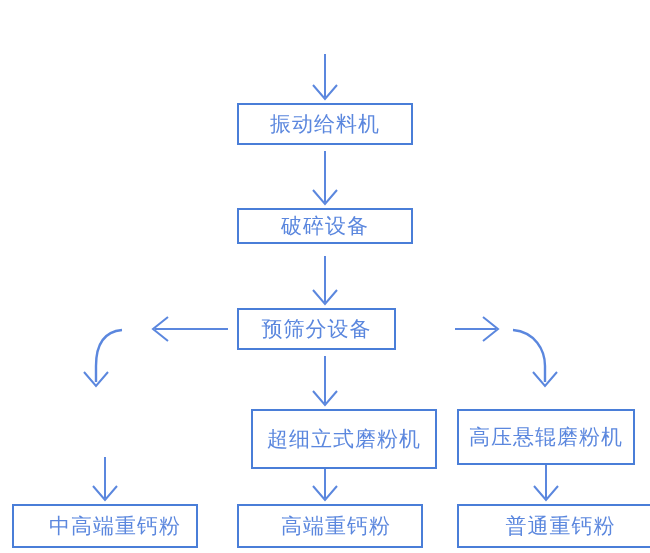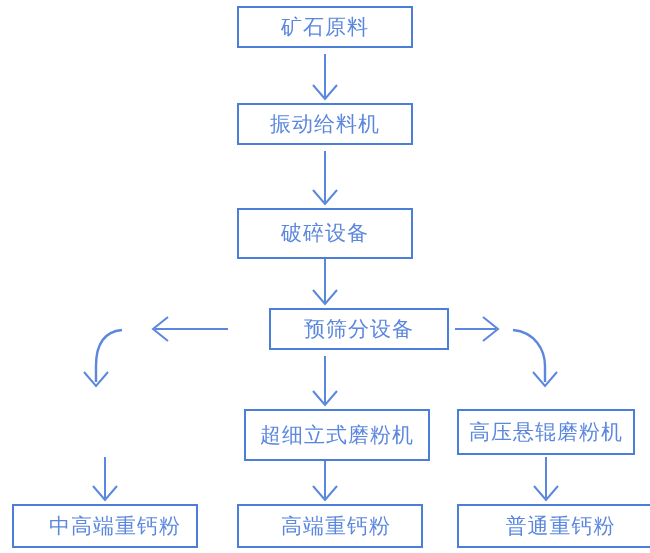--- a/index.html
+++ b/index.html
@@ -36,27 +36,27 @@
     line-height: 1;
   }
   .node-label {
     display: block;
     transform: translateY(-1px);
   }
 
   
   .n-ore      { left: 237px; top: 6px;   width: 176px; height: 42px; }
   .n-feeder   { left: 237px; top: 103px; width: 176px; height: 42px; justify-content: center; }
-  .n-crusher  { left: 237px; top: 208px; width: 176px; height: 51px; }
-  .n-screen   { left: 237px; top: 308px; width: 180px; height: 42px; margin-left: 32px; }
+  .n-crusher  { left: 237px; top: 208px; width: 176px; height: 36px; }
+  .n-screen   { left: 237px; top: 308px; width: 159px; height: 42px; }
 
   
   .n-mill-left   { left: 12px;  top: 409px; width: 186px; height: 44px; }
-  .n-mill-mid    { left: 244px; top: 409px; width: 186px; height: 52px; }
-  .n-mill-right  { left: 457px; top: 409px; width: 178px; height: 46px; }
+  .n-mill-mid    { left: 251px; top: 409px; width: 186px; height: 60px; }
+  .n-mill-right  { left: 457px; top: 409px; width: 178px; height: 56px; }
 
   
   .n-prod-left  { left: 12px;  top: 504px; width: 186px; height: 44px; padding-left: 20px; }
   .n-prod-mid   { left: 237px; top: 504px; width: 186px; height: 44px; padding-left: 12px; }
   .n-prod-right { left: 457px; top: 504px; width: 207px; height: 44px; }
 
   .edge-layer {
     position: absolute;
     left: 0;
     top: 0;
@@ -139,23 +139,20 @@
       <polyline class="edge-head" points="313,486 325,500 337,486"></polyline>
     </g>
 
     <g>
       <line class="edge-line" x1="546" y1="457" x2="546" y2="498"></line>
       <polyline class="edge-head" points="534,486 546,500 558,486"></polyline>
     </g>
 
   </svg>
 
-  <div class="node n-ore">
-    <span class="node-label">矿石原料</span>
-  </div>
 
   <div class="node n-feeder">
     <span class="node-label">振动给料机</span>
   </div>
 
   <div class="node n-crusher">
     <span class="node-label">破碎设备</span>
   </div>
 
   <div class="node n-screen">

